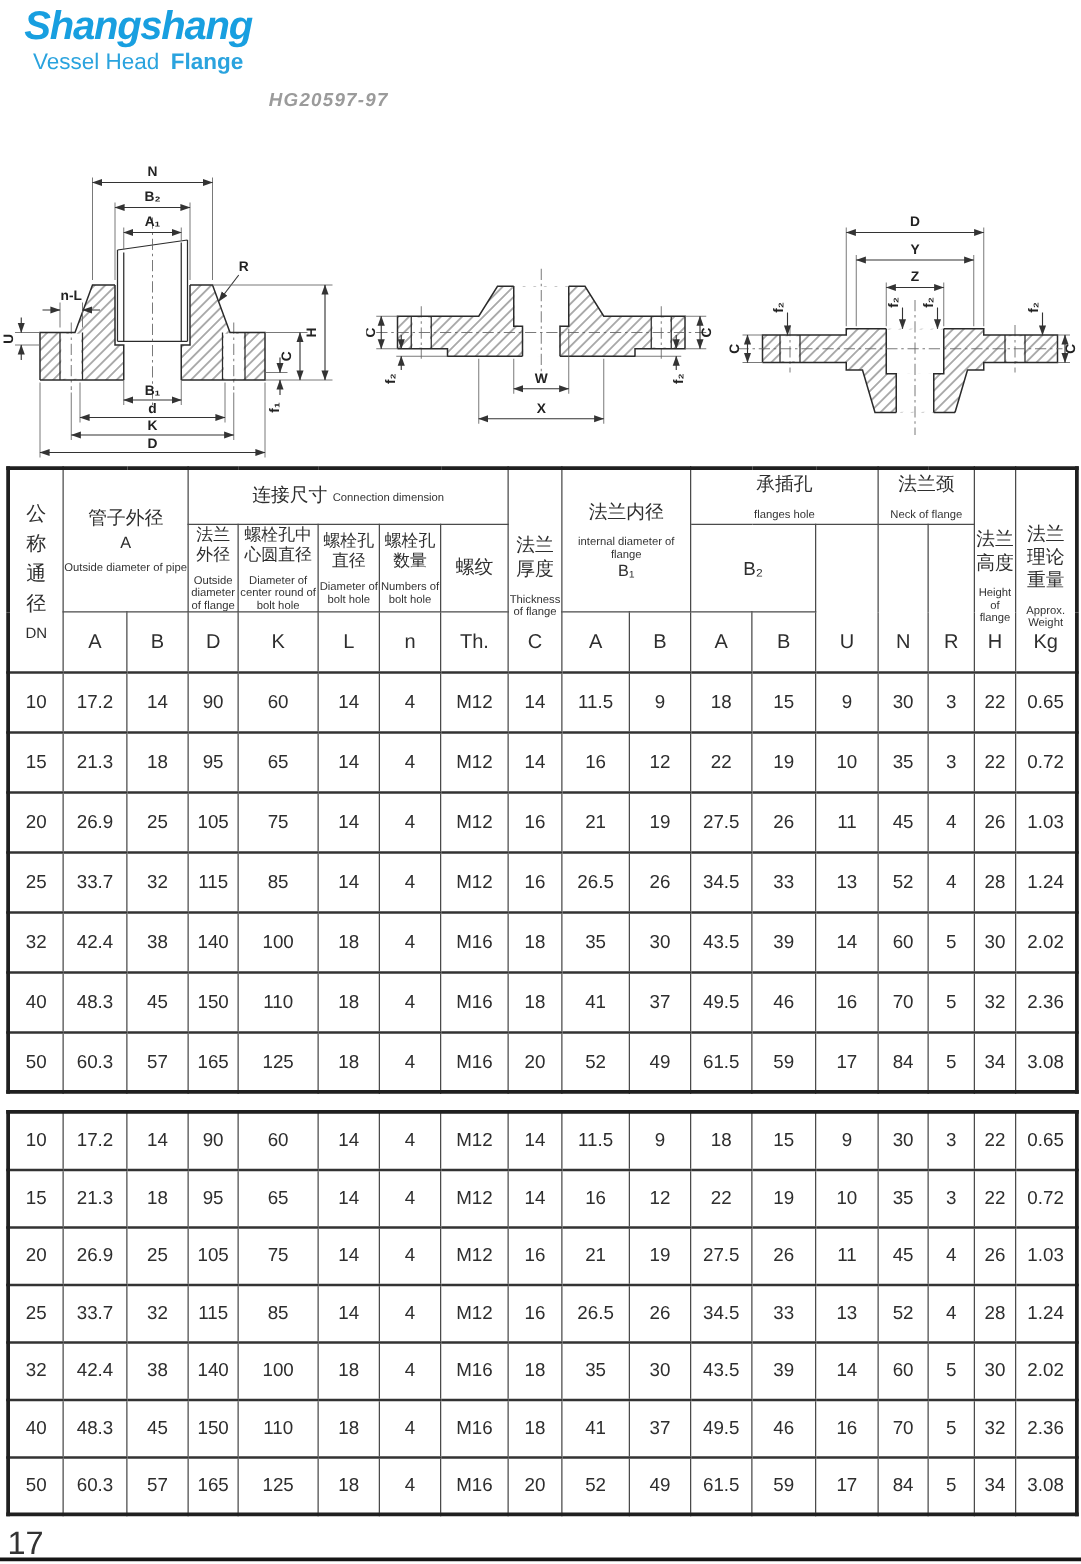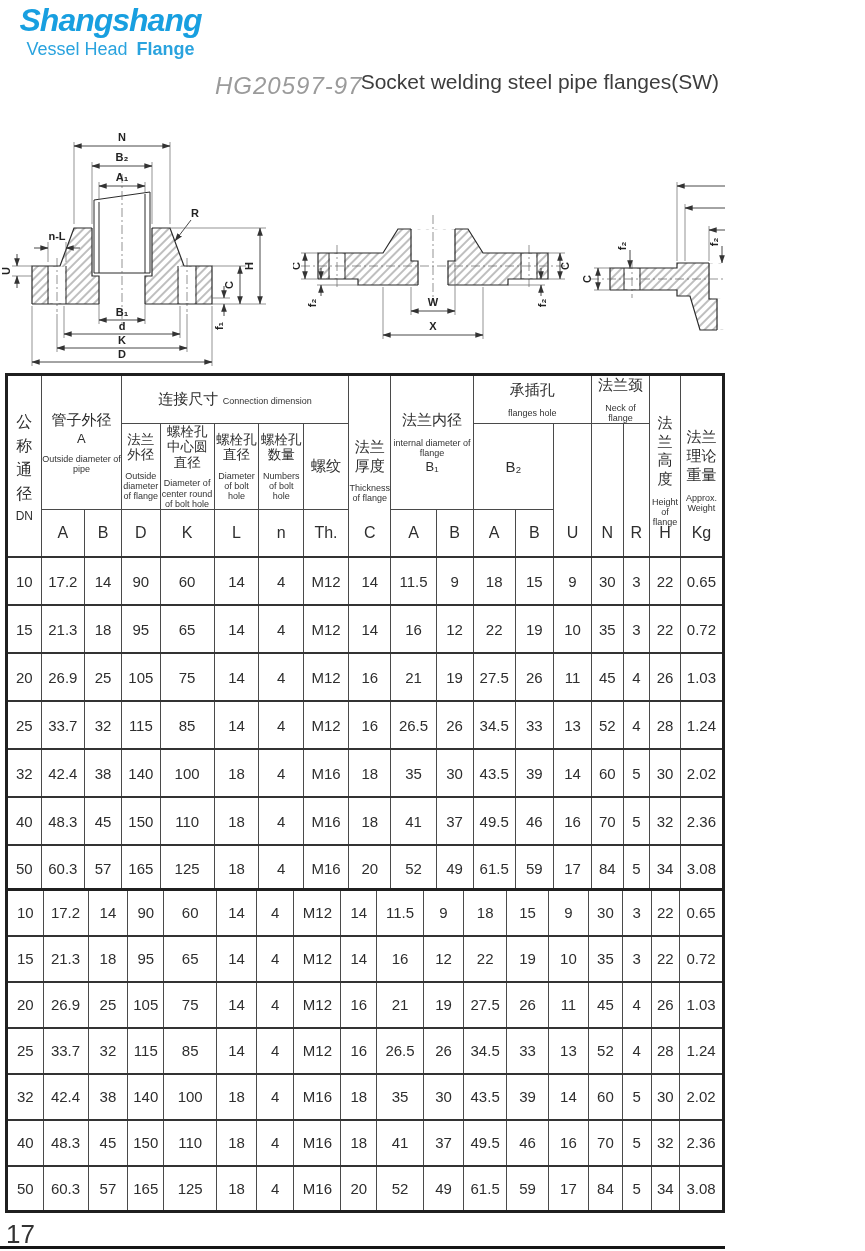--- a/index.html
+++ b/index.html
@@ -1,26 +1,26 @@
 <!DOCTYPE html>
 <html><head>
 <meta charset="utf-8">
 <style>
   html,body{margin:0;padding:0;background:#ffffff;}
-  .page{position:relative;width:725px;height:1251px;background:#fff;overflow:hidden;
+  .page{position:relative;width:865px;height:1251px;background:#fff;overflow:hidden;
         font-family:"Liberation Sans",sans-serif;color:#222;}
 
   
   .logo{position:absolute;left:8px;top:4px;width:205px;text-align:center;}
   .logo-1{font-size:32px;font-weight:bold;font-style:italic;color:#189fe0;letter-spacing:-1px;line-height:1.05;}
   .logo-2{font-size:18px;color:#2aa3de;margin-top:1px;white-space:nowrap;}
   .logo-2 .lt{font-weight:normal;}
   .logo-2 .hv{font-weight:bold;margin-left:4px;}
   .doc-title{position:absolute;left:212px;top:26px;font-size:29px;color:#3d3d3d;white-space:nowrap;}
-  .standard{position:absolute;left:215px;top:72px;font-size:24px;font-weight:normal;font-style:italic;color:#9b9b9b;letter-spacing:1px;}
+  .standard{position:absolute;left:215px;top:72px;font-size:15px;font-weight:bold;font-style:italic;color:#9b9b9b;letter-spacing:1px;}
   .subtitle{position:absolute;right:6px;top:70px;font-size:21px;color:#3d3d3d;}
 
   
   .drw{position:absolute;}
   .hatchfill{stroke:none;}
   .ol{fill:none;stroke:#2b2b2b;stroke-width:1.2;}
   .thin{fill:none;stroke:#2b2b2b;stroke-width:1;}
   .wh{fill:#fff;stroke:none;}
   .dim{stroke:#333;stroke-width:0.9;fill:none;}
   .ext{stroke:#666;stroke-width:0.7;fill:none;}
@@ -63,21 +63,20 @@
 <div class="page">
 
   <div class="logo">
     <div class="logo-1">Shangshang</div>
     <div class="logo-2">
       <span class="lt">Vessel Head</span>
       <span class="hv">Flange</span>
     </div>
   </div>
   <div class="standard">HG20597-97</div>
-  <div class="subtitle">Socket welding steel pipe flanges(SW)</div>
 
   <svg class="drw" style="left:2px;top:128px;" width="290" height="242" viewBox="0 0 290 242">
     <defs>
       <pattern id="h1" width="6" height="6" patternUnits="userSpaceOnUse" patternTransform="rotate(45)">
         <line x1="3" y1="0" x2="3" y2="6" stroke="#8a8a8a" stroke-width="1.1"></line>
       </pattern>
       <marker id="a1" viewBox="0 0 10 10" refX="9.5" refY="5" markerWidth="9" markerHeight="9" orient="auto-start-reverse">
         <path d="M0,1.5 L10,5 L0,8.5 Z" fill="#333"></path>
       </marker>
     </defs>

